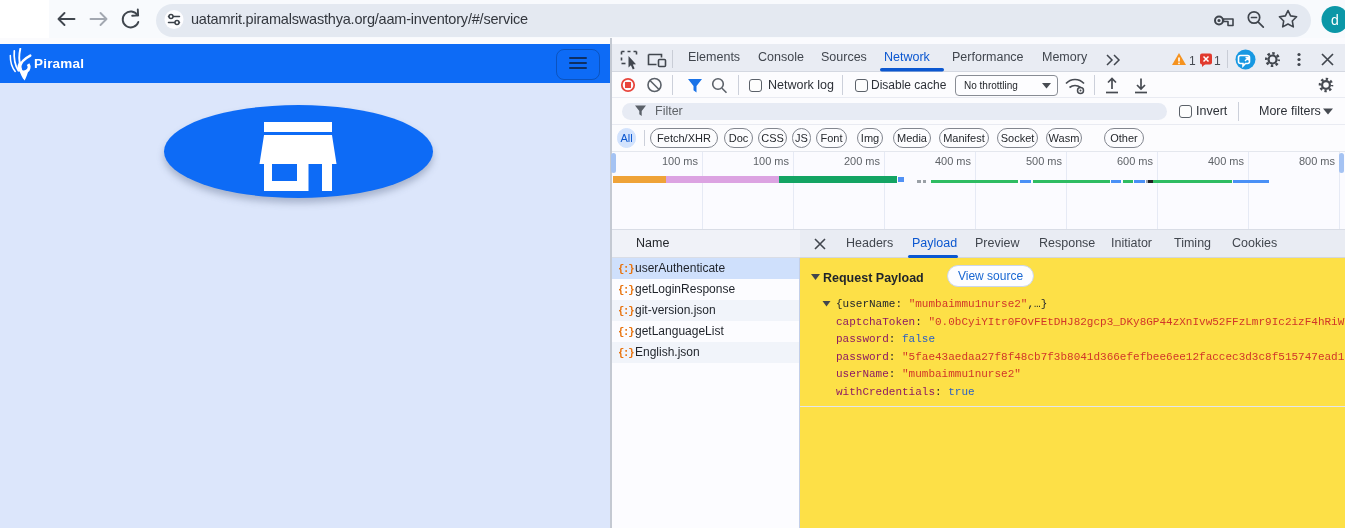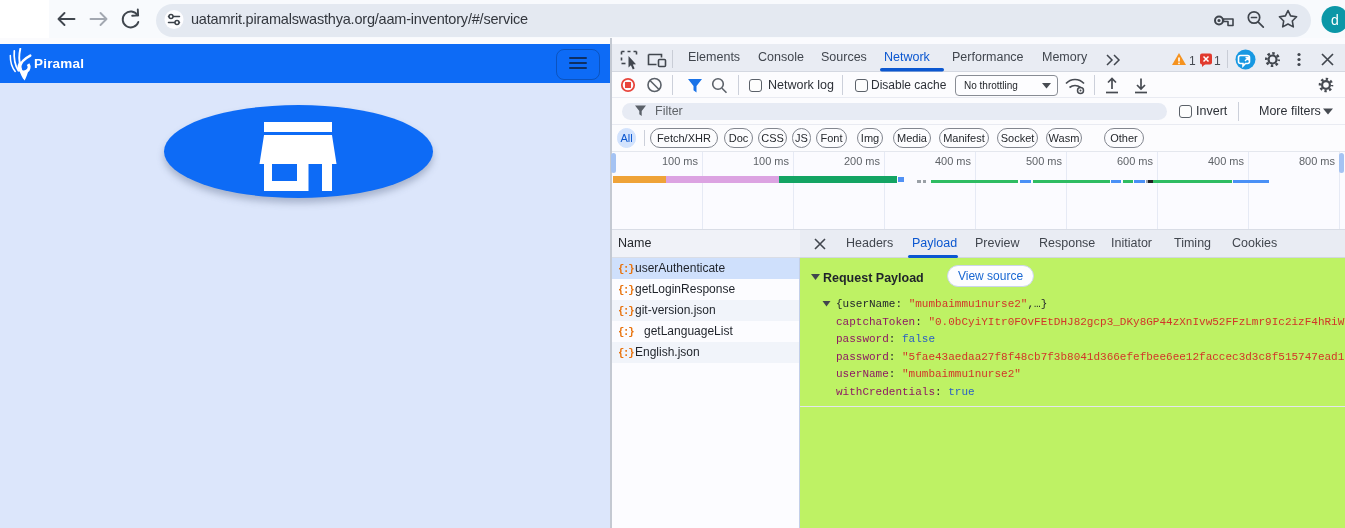--- a/index.html
+++ b/index.html
@@ -16,21 +16,21 @@
   #vdivider { left:610px; top:38px; width:2px; height:490px; background:#c4c9d2; }
   #devtools { left:612px; top:38px; width:733px; height:490px; background:#fbfbfe; }
   
   #dt-tabbar { left:0; top:6px; width:733px; height:28px; background:#e9ecf3; border-bottom:1px solid #d4d8e1; }
   .dt-tab { position:absolute; top:0; height:27px; line-height:27px; font-size:12.5px; color:#41464e; }
   #dt-row2 { left:0; top:34px; width:733px; height:26px; background:#fcfcfe; border-bottom:1px solid #e9ebf2; }
   #dt-row3 { left:0; top:60px; width:733px; height:27px; background:#fcfcfe; border-bottom:1px solid #e9ebf2; }
   #dt-pills { left:0; top:87px; width:882px; height:26px; background:#fcfcfe; }
   #dt-overview { left:0; top:113px; width:733px; height:79px; background:#fbfbff; border-top:1px solid #e4e7ee; border-bottom:1px solid #d9dde6; }
   #dt-names { left:0; top:192px; width:188px; height:298px; background:#fcfcff; border-right:1px solid #c3cfe8; }
-  #dt-right { left:188px; top:192px; width:545px; height:298px; background:#bef264; }
+  #dt-right { left:188px; top:192px; width:545px; height:298px; background:#fde047; }
   .seg { position:absolute; }
   .cb { position:absolute; width:13px; height:13px; border:1.5px solid #5b6169; border-radius:3px; background:#fdfdfd; }
   .vsep { position:absolute; width:1px; background:#ccd0da; }
   .pill { position:absolute; top:3px; height:20px; line-height:18px; border:1px solid #82868f; border-radius:10px; font-size:11px; color:#24272c; text-align:center; background:#fcfcfe; }
   .glabel { position:absolute; top:3px; font-size:11px; color:#5f6368; }
   .gline { position:absolute; top:0; width:1px; height:77px; background:#e6eaf5; }
   .nrow { position:absolute; left:0; width:187px; height:21px; font-size:12px; color:#1f232a; line-height:21px; }
   .nicon { position:absolute; left:6px; top:3.5px; width:15px; height:14px; font-family:"Liberation Mono",monospace; font-size:10.5px; font-weight:bold; color:#e8710a; letter-spacing:-1.2px; line-height:14px; }
   .ptab { position:absolute; top:0; height:27px; line-height:27px; font-size:12.5px; color:#41464e; }
   .mono { font-family:"Liberation Mono",monospace; font-size:11px; white-space:pre; }
@@ -295,25 +295,25 @@
       <div class="seg" style="left:522px;top:27.5px;width:11px;height:3.5px;background:#4a90f6"></div>
       <div class="seg" style="left:534px;top:27.5px;width:2px;height:3.5px;background:#9aa0a6"></div>
       <div class="seg" style="left:536px;top:27.5px;width:5px;height:3.5px;background:#202124"></div>
       <div class="seg" style="left:541px;top:27.5px;width:79px;height:3.5px;background:#2fbc62"></div>
       <div class="seg" style="left:621px;top:27.5px;width:36px;height:3.5px;background:#4a90f6"></div>
 
       <div class="seg" style="left:-1px;top:1px;width:5px;height:20px;background:#a5c3f3;border-radius:2.5px"></div>
       <div class="seg" style="left:727px;top:1px;width:5px;height:20px;background:#a5c3f3;border-radius:2.5px"></div>
     </div>
     <div class="abs" id="dt-names">
-      <div class="abs" style="left:0;top:0;width:188px;height:28px;background:#f0f2f8;border-bottom:1px solid #d9dde6;font-size:12.5px;color:#24272c;line-height:27px;padding-left:6px">Name</div>
+      <div class="abs" style="left:0;top:0;width:188px;height:28px;background:#f0f2f8;border-bottom:1px solid #d9dde6;font-size:12.5px;color:#24272c;line-height:27px;padding-left:24px">Name</div>
       <div class="nrow" style="top:28px;background:#cfe0fc"><span class="nicon">{:}</span><span style="padding-left:23px">userAuthenticate</span></div>
       <div class="nrow" style="top:49px;background:#fcfcff"><span class="nicon">{:}</span><span style="padding-left:23px">getLoginResponse</span></div>
       <div class="nrow" style="top:70px;background:#f1f4fa"><span class="nicon">{:}</span><span style="padding-left:23px">git-version.json</span></div>
-      <div class="nrow" style="top:91px;background:#fcfcff"><span class="nicon">{:}</span><span style="padding-left:32px">getLanguageList</span></div>
+      <div class="nrow" style="top:91px;background:#fcfcff"><span class="nicon">{:}</span><span style="padding-left:23px">getLanguageList</span></div>
       <div class="nrow" style="top:112px;background:#f1f4fa"><span class="nicon">{:}</span><span style="padding-left:23px">English.json</span></div>
     </div>
     <div class="abs" id="dt-right">
       <div class="abs" style="left:0;top:0;width:545px;height:28px;background:#e9ecf3;border-bottom:1px solid #d2d6e0"></div>
       <svg class="abs" style="left:0;top:0" width="545" height="28">
         <path d="M15 9 l10 10 m0 -10 l-10 10" stroke="#41464e" stroke-width="1.6" fill="none"></path>
         <rect x="108" y="25" width="50" height="3" rx="1.5" fill="#0b57d0"></rect>
       </svg>
       <div class="ptab" style="left:46px">Headers</div>
       <div class="ptab" style="left:112px;color:#0b57d0">Payload</div>

